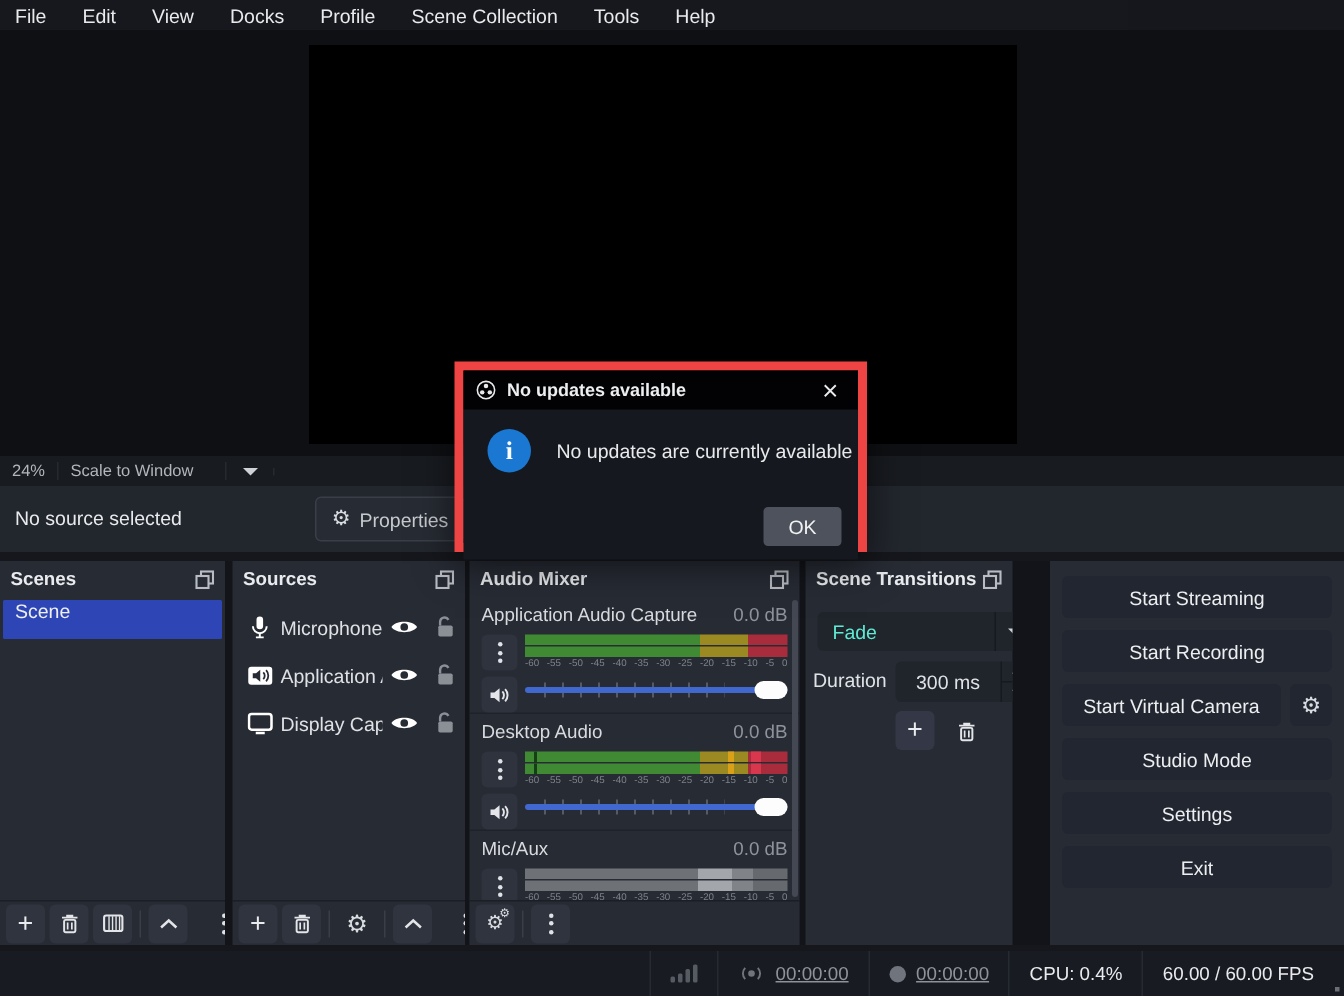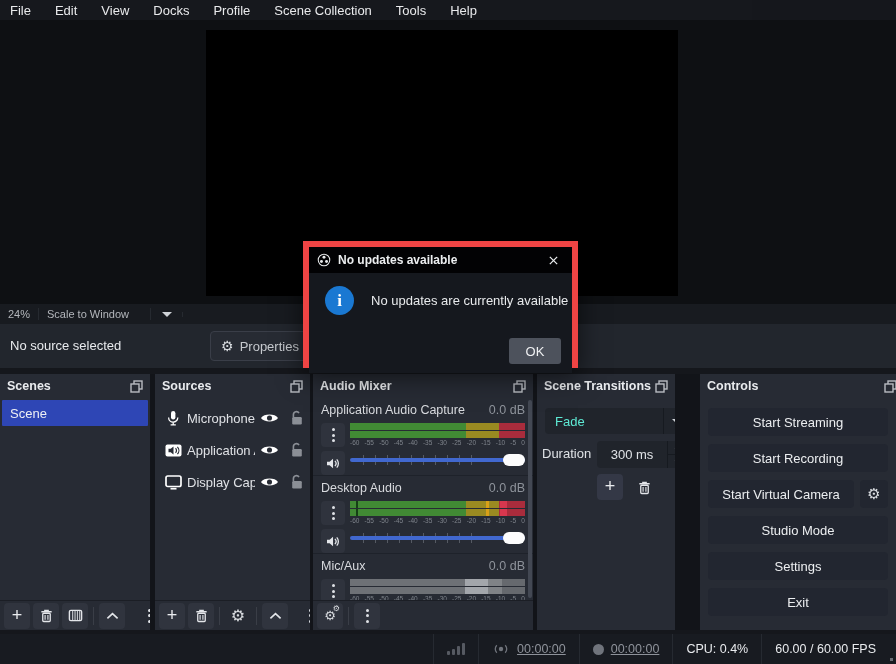--- a/index.html
+++ b/index.html
@@ -43,21 +43,21 @@
   .tbtn{width:26px;height:26px;border-radius:4px;background:#30343e;display:flex;align-items:center;
         justify-content:center;color:#e3e5e9;flex:0 0 auto;}
   .tbtn.plain{background:transparent;}
   .tsep{width:1px;height:18px;background:#3a3e47;margin:0 2px;flex:0 0 auto;}
   .plus{font-size:18px;line-height:1;font-weight:400;color:#e9ebee;margin-top:-2px;}
   .kebab{display:flex;flex-direction:column;gap:2.5px;align-items:center;}
   .kebab i{width:3px;height:3px;border-radius:50%;background:#dfe2e6;}
 
   
   .scene-item{margin:2px;height:26px;background:#2e46b5;color:#eef0f4;display:flex;
-              align-items:center;padding-left:8px;border-radius:1px;}
+              padding-left:8px;border-radius:1px;}
 
   
   .src-row{display:flex;align-items:center;height:24px;margin:8px 6px 0 10px;gap:5px;}
   .src-name{flex:1;overflow:hidden;white-space:nowrap;color:#dfe1e5;}
   .src-icon{flex:0 0 17px;display:flex;}
 
   
   .channel{padding:5px 8px 0 8px;border-bottom:1px solid #1e222a;}
   .channel:last-child{border-bottom:none;}
   .ch-label{display:flex;justify-content:space-between;align-items:baseline;height:17px;}
@@ -545,27 +545,20 @@
           <span class="kebab">
               <i></i>
               <i></i>
               <i></i>
             </span>
         </div>
       </div>
     </div>
 
     <div class="panel" style="left:700px;width:196px;">
-      <div class="phead">
-        <span>Controls</span>
-        <svg class="dockicon" style="margin-right:-8px;" width="13" height="13" viewBox="0 0 13 13">
-          <rect x="4" y="1" width="8" height="8" fill="none" stroke="#b9bcc2" stroke-width="1.4"></rect>
-          <rect x="1" y="4" width="8" height="8" fill="#272b34" stroke="#b9bcc2" stroke-width="1.4"></rect>
-        </svg>
-      </div>
       <div class="ctl-body">
         <div class="ctl-btn">Start Streaming</div>
         <div class="ctl-btn">Start Recording</div>
         <div class="ctl-row">
           <div class="ctl-btn">Start Virtual Camera</div>
           <div class="ctl-gearbtn">
             <span class="gear uni" style="font-size:15px;">⚙</span>
           </div>
         </div>
         <div class="ctl-btn">Studio Mode</div>

